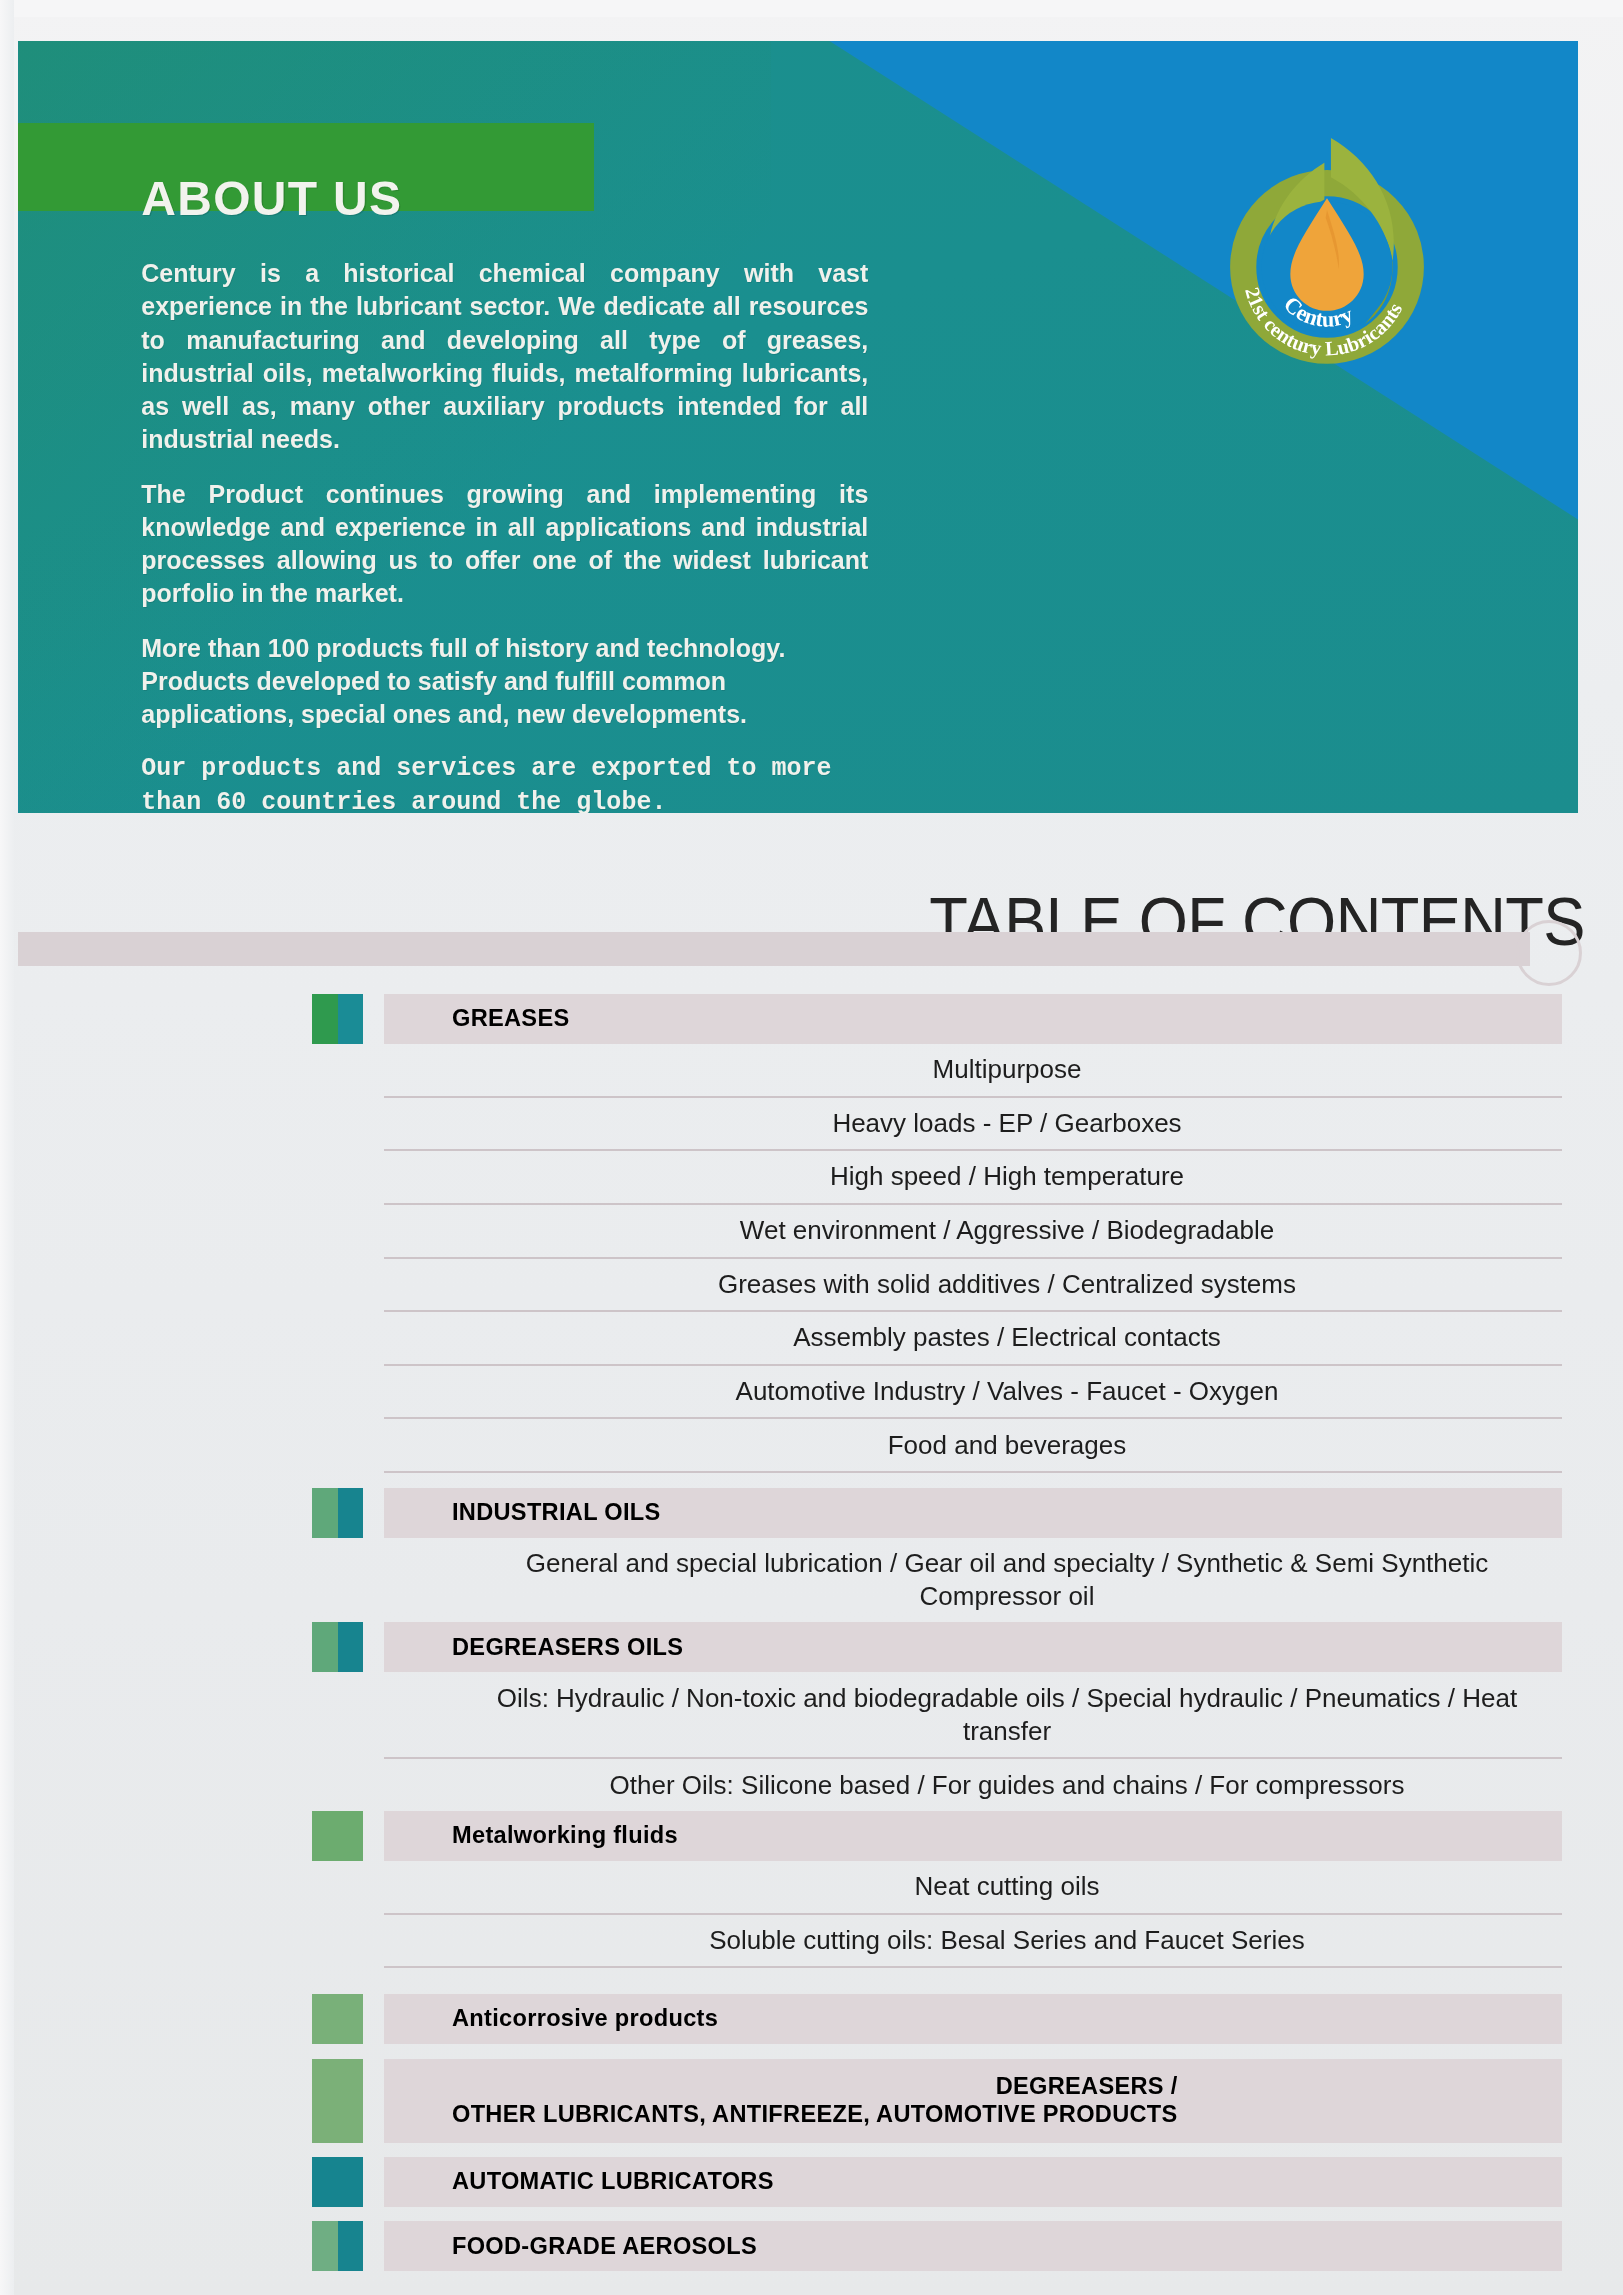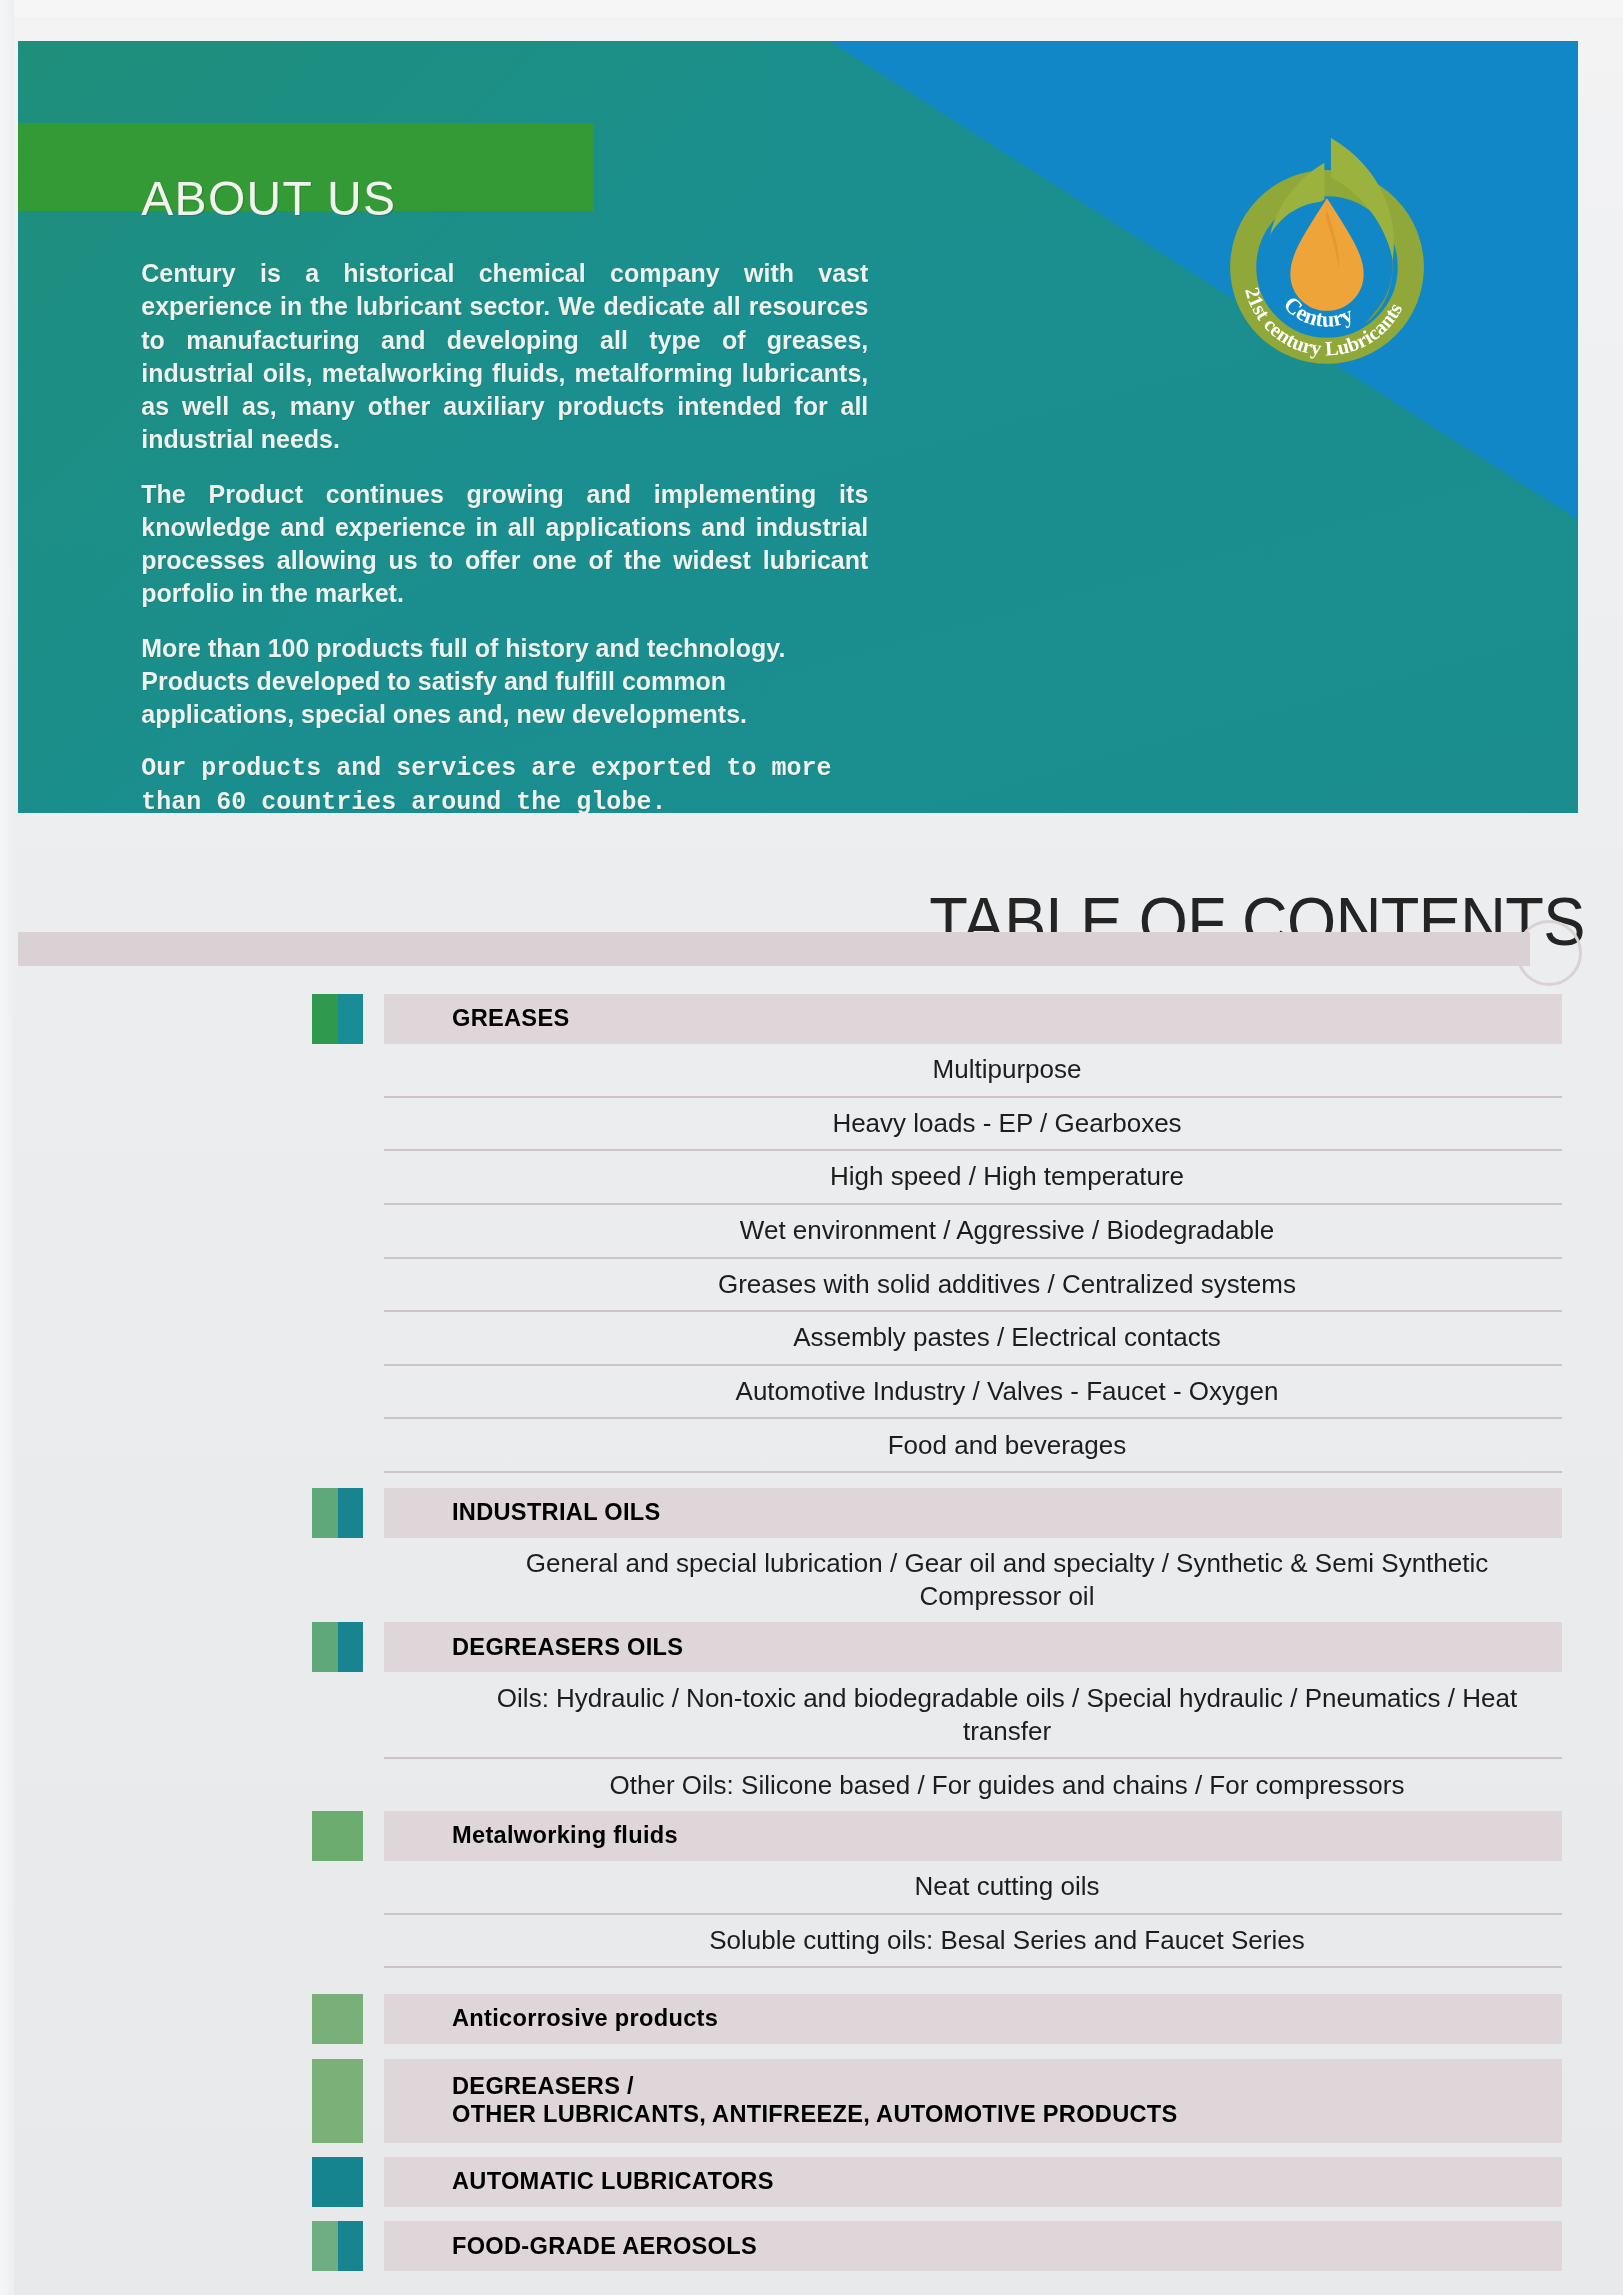--- a/index.html
+++ b/index.html
@@ -38,21 +38,21 @@
     position:absolute;left:0;top:0;width:753px;height:772px;
     background:linear-gradient(135deg, rgba(40,140,80,.30), rgba(25,140,140,0) 62%);
     pointer-events:none;
   }
   .hero-title-bar{
     position:absolute;left:0;top:82px;width:576px;height:88px;
     background:#339a35;
   }
   .hero-title{
     position:absolute;left:123px;top:98px;
-    font-size:48px;font-weight:normal;letter-spacing:1.3px;color:#f2f3ee;
+    font-size:48px;font-weight:bold;letter-spacing:1.3px;color:#f2f3ee;
     text-shadow:1.3px 1.3px 0 rgba(0,0,0,.12);
   }
   .hero-body{
     position:absolute;left:123px;top:216px;width:727px;
     color:#f0f1ec;
     font-size:25px;
     font-weight:bold;
     line-height:1.33;
   }
   .hero-body p{margin:0 0 21px 0;text-align:justify;text-shadow:0.7px 0.7px 0 rgba(0,0,0,.10);}
@@ -98,21 +98,21 @@
     background:#ded6d9;
     display:flex;align-items:center;
     padding-left:68px;
     box-sizing:border-box;
   }
   .sec-head .lbl{
     font-size:23.6px;font-weight:bold;color:#000000;letter-spacing:0.3px;
     line-height:1.18;
   }
   .sec-head.tall{height:84px;align-items:center;}
-  .sec-head.tall .lbl{white-space:pre-line;}
+  .sec-head.tall .lbl{white-space:pre-line;text-align:right;}
   .marker{
     position:absolute;left:-72px;top:0;width:51px;height:100%;
     display:flex;
   }
   .marker span{display:block;height:100%;}
   .rows{margin:0;padding:0;list-style:none;}
   .rows li{
     position:relative;
     padding:9.2px 0 9.2px 68px;
     font-size:26px;

